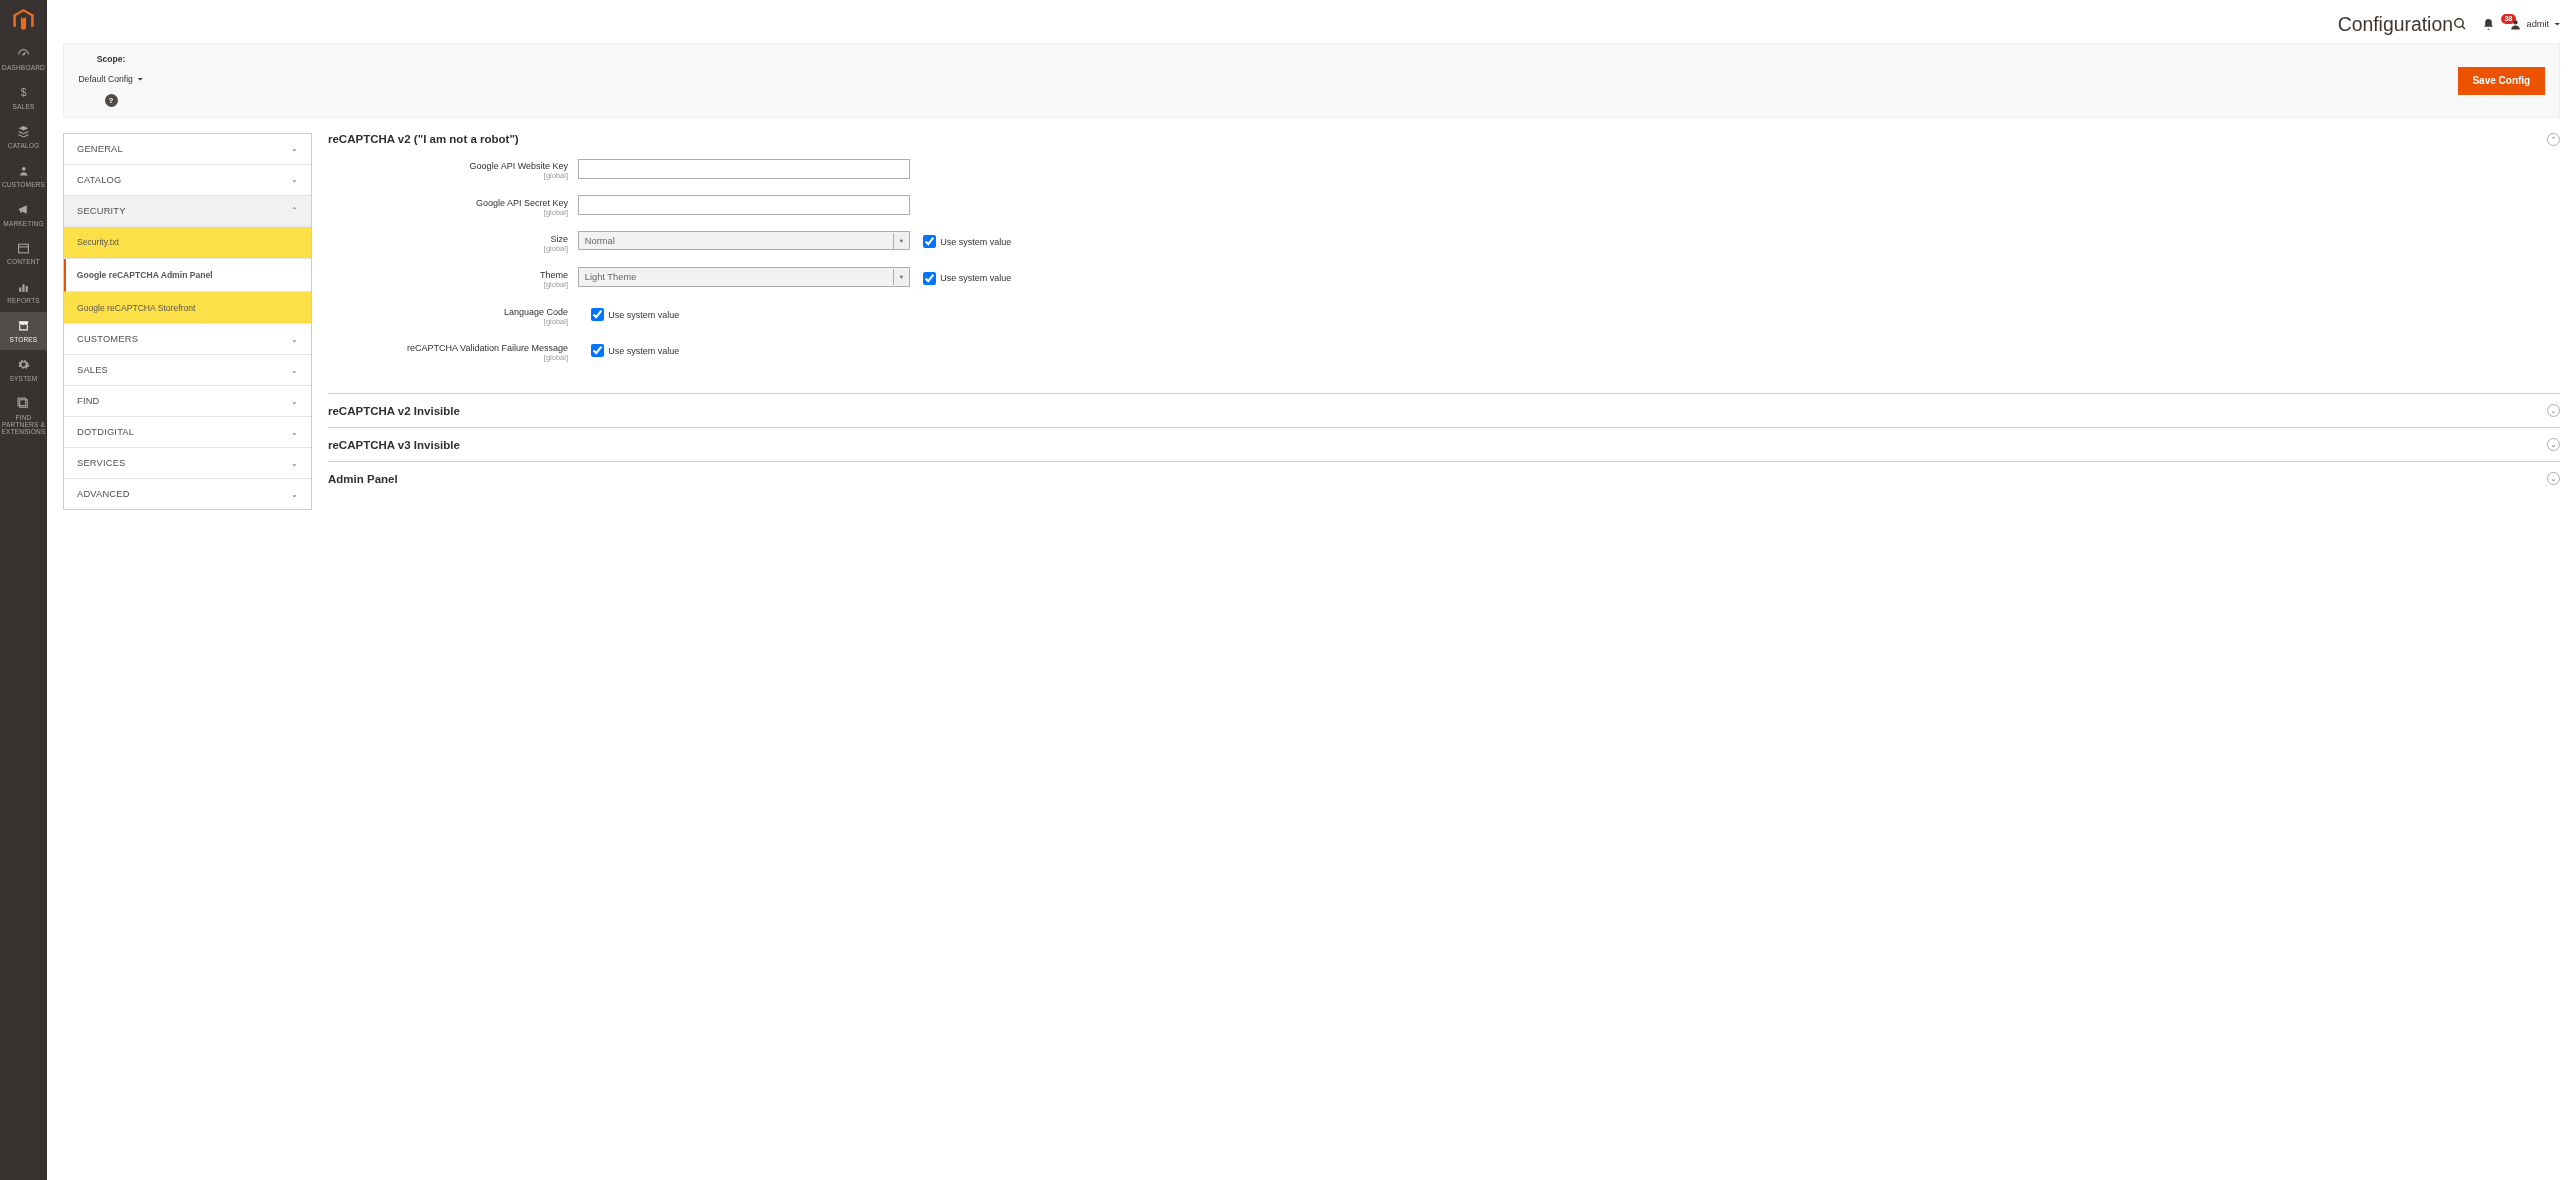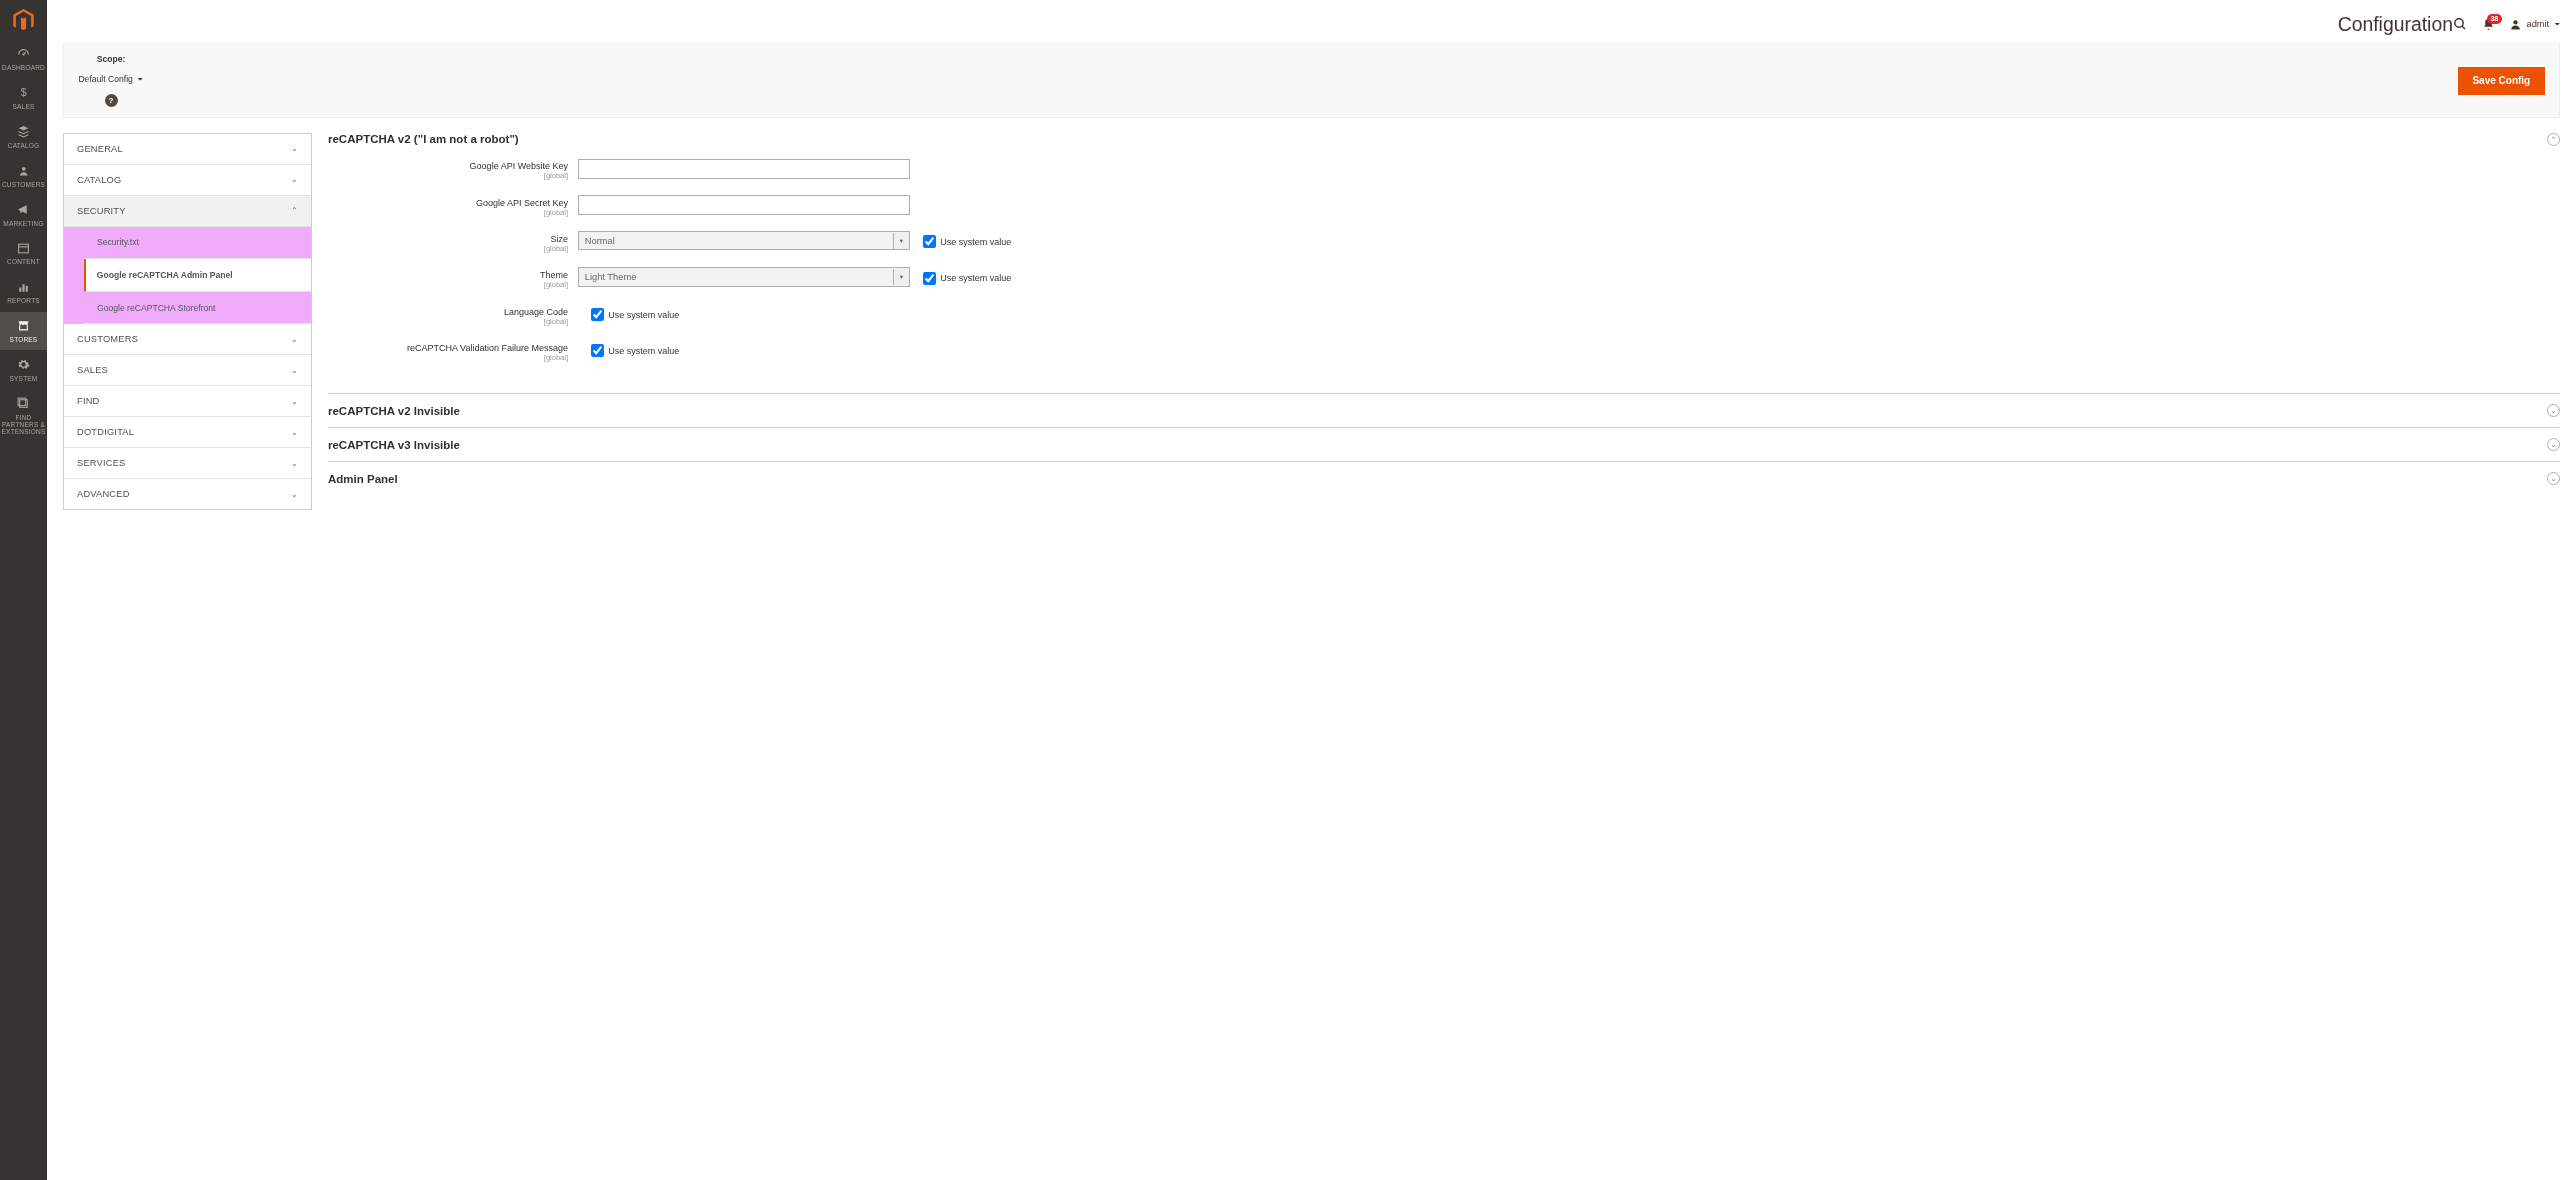--- a/index.html
+++ b/index.html
@@ -16,40 +16,40 @@
 
 
 .main { margin-left: 47px; }
 
 
 .page-header { padding: 13px 16px 7.2px 16px; display: flex; align-items: center; justify-content: flex-end; }
 .page-header h1 { font-size: 19.4px; font-weight: 400; color: #41362f; }
 .header-tools { display: flex; align-items: center; gap: 14.4px; }
 .header-tools .tool { color: #41362f; cursor: pointer; display: flex; align-items: center; gap: 4.3px; position: relative; }
 .header-tools .bell { position: relative; }
-.header-tools .badge { position: absolute; top: -4.3px; left: 5px; background: #e22626; color: #fff; font-size: 7.2px; font-weight: 600; padding: 0.7px 3.6px; border-radius: 6.5px; }
+.header-tools .badge { position: absolute; top: -4.3px; left: 19px; background: #e22626; color: #fff; font-size: 7.2px; font-weight: 600; padding: 0.7px 3.6px; border-radius: 6.5px; }
 .header-tools .user span { font-size: 9.3px; }
 
 
 .scope-bar { margin: 0 16px; background: #f8f8f8; border: 0.7px solid #eee; padding: 10px 14.4px; display: flex; align-items: center; justify-content: space-between; }
 .scope-left { display: flex; align-items: center; gap: 10px; flex-direction: column; }
 .scope-left label { font-weight: 700; font-size: 8.6px; color: #333; }
 .scope-select { display: inline-flex; align-items: center; gap: 4.3px; font-size: 8.6px; color: #333; cursor: pointer; }
 .scope-help { width: 13px; height: 13px; border-radius: 50%; background: #514943; color: #fff; display: inline-flex; align-items: center; justify-content: center; font-size: 8px; font-weight: 700; cursor: pointer; }
 .save-btn { background: #eb5202; color: #fff; border: none; padding: 8.6px 14.4px; font-size: 10px; font-weight: 600; cursor: pointer; }
 
 
 .content-row { display: flex; margin: 14.4px 16px; gap: 16px; align-items: flex-start; }
 
 
 .config-tabs { width: 249px; flex-shrink: 0; border: 0.7px solid #ccc; background: #fff; }
 .config-tabs .tab-head { padding: 10px 13px; border-bottom: 0.7px solid #e3e3e3; display: flex; justify-content: space-between; align-items: center; cursor: pointer; font-size: 9.3px; font-weight: 400; color: #524d49; letter-spacing: 0.2px; }
 .config-tabs .tab-head.expanded { background: #f1f1f1; }
 .config-tabs .tab-head .chev { font-size: 8px; color: #666; }
-.config-tabs .sub-items { background: #f0abfc; padding-left: 20px; }
+.config-tabs .sub-items { background: #fde047; }
 .config-tabs .sub-item { padding: 10.8px 13px 10.8px 13px; font-size: 8.6px; color: #575757; cursor: pointer; border-bottom: 0.7px solid #e3e3e3; }
 .config-tabs .sub-item.active { background: #fff; border-left: 2.2px solid #eb5202; font-weight: 600; padding-left: 10.8px; }
 
 
 .config-form { flex: 1; }
 .section { border-bottom: 0.7px solid #ccc; }
 .section-header { padding: 0 0 13px 0; display: flex; justify-content: space-between; align-items: center; cursor: pointer; }
 .section-header.collapsed { padding: 10px 0; border-top: none; }
 .section-title { font-size: 11.5px; font-weight: 600; color: #303030; }
 .section-toggle { width: 13px; height: 13px; border: 0.7px solid #adadad; border-radius: 50%; display: flex; align-items: center; justify-content: center; font-size: 7.2px; color: #666; }

